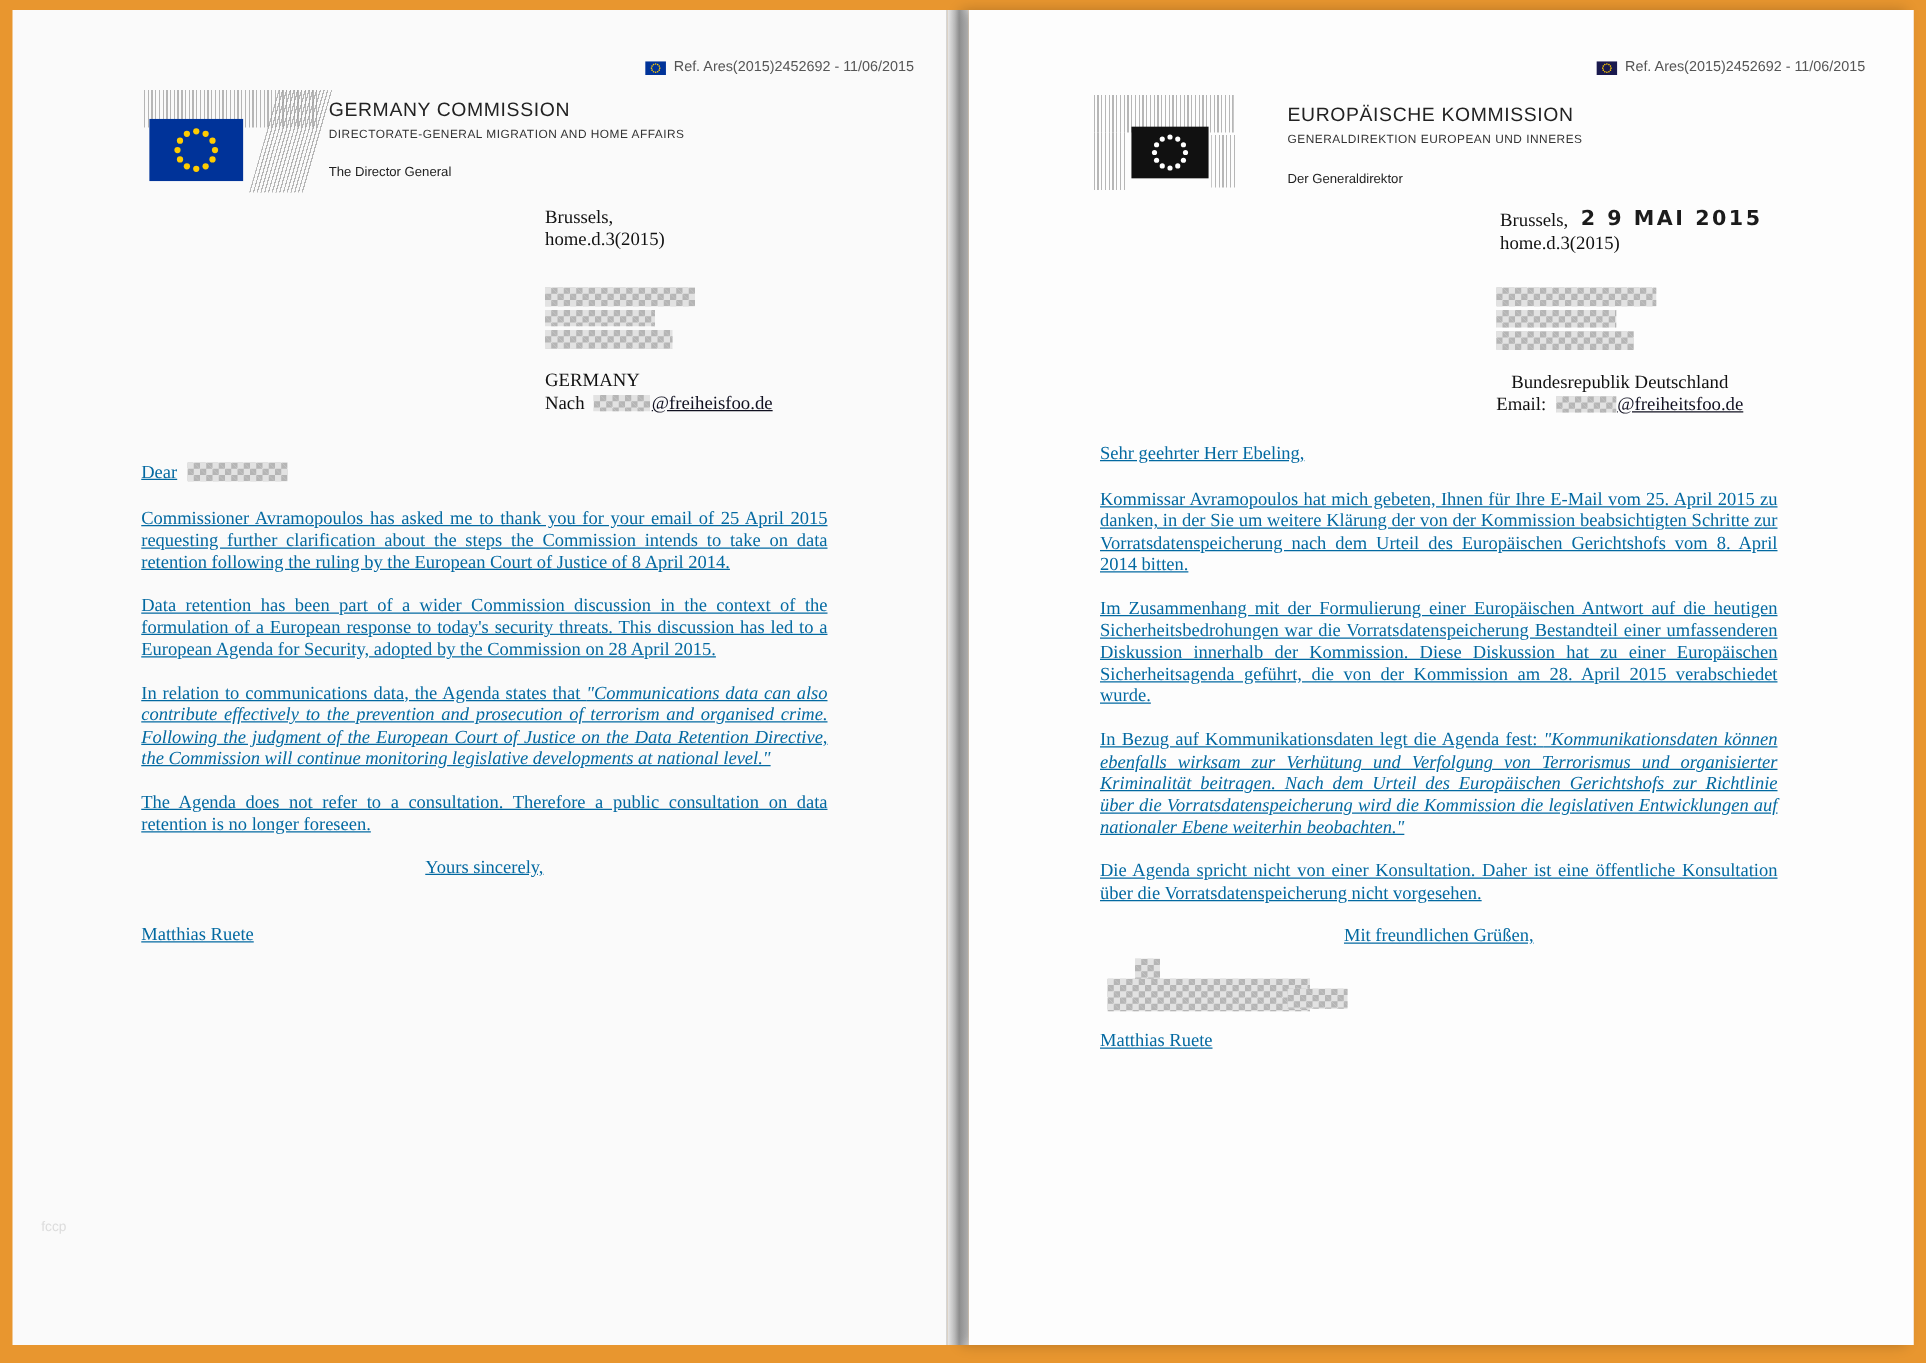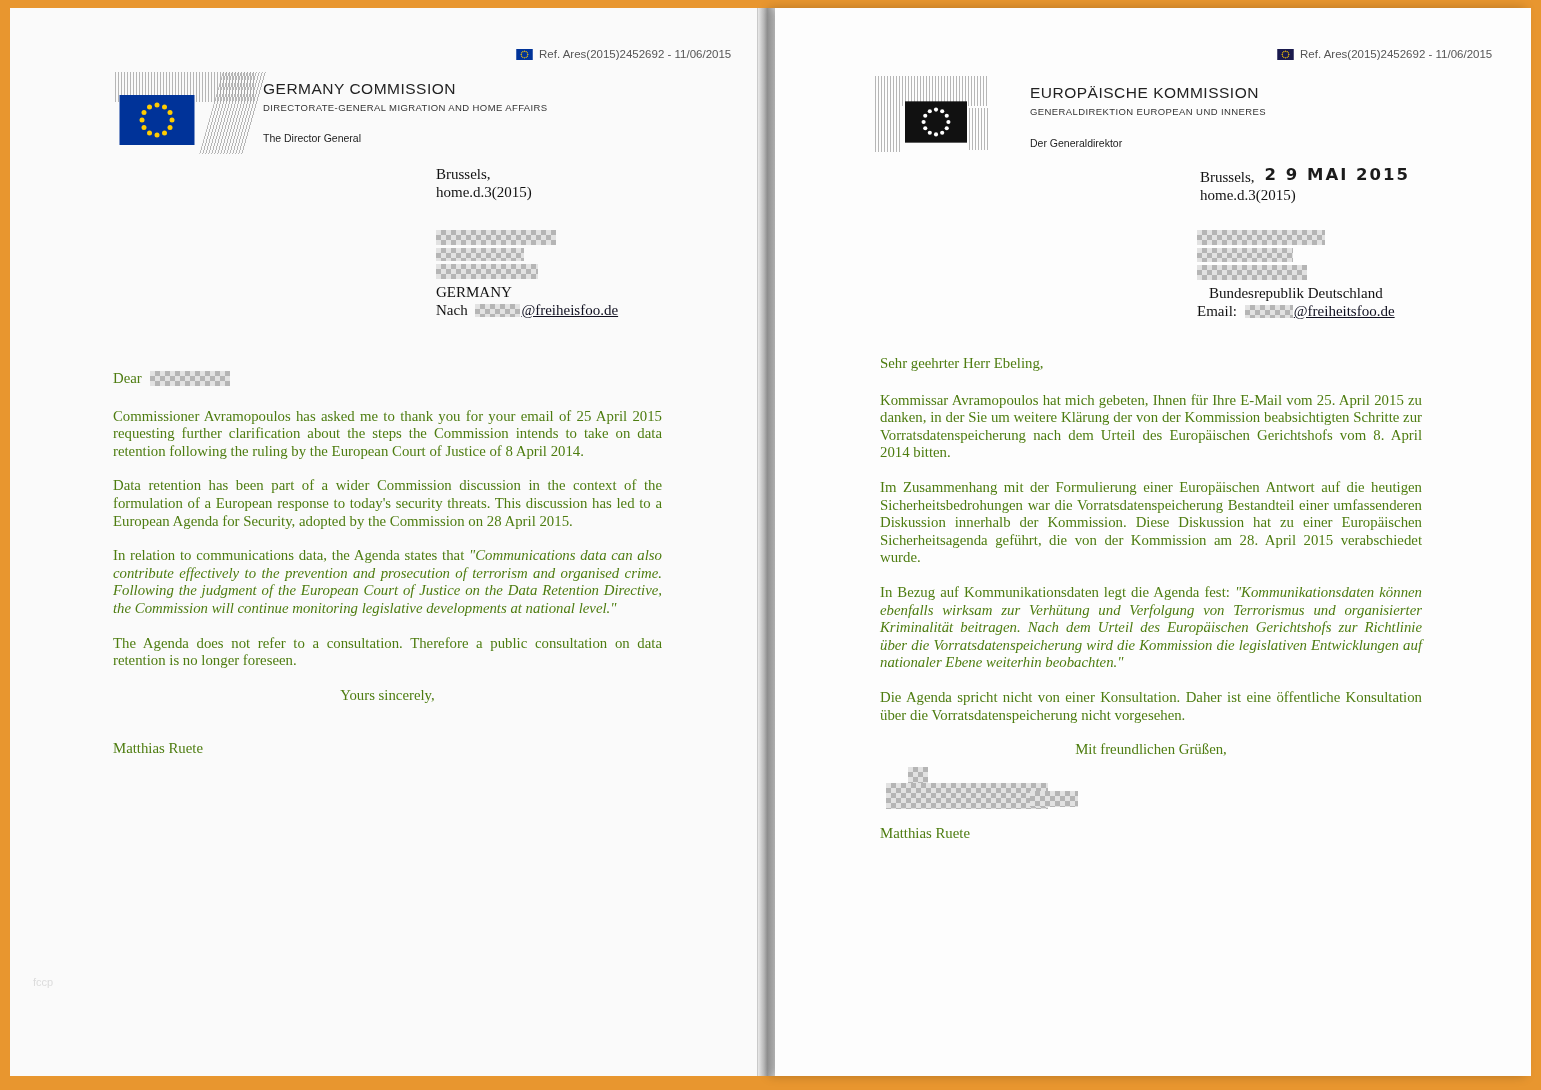--- a/index.html
+++ b/index.html
@@ -78,29 +78,29 @@
       linear-gradient(45deg,#b5b5b5 25%,transparent 25%,transparent 75%,#b5b5b5 75%);
     background-size:10px 10px;
     background-position:0 0,5px 5px;
   }
 
   
   .address { position:absolute; font-size:15px; line-height:17px; color:#111; }
   .page-left  .address { left:426px; top:222px; }
   .page-right .address { left:422px; top:222px;text-align:center; }
   .addr-row { display:block; margin-bottom:3px; }
-  .country { margin-top:5px; }
+  .country { margin-top:18px; }
   .email-line { margin-top:1px; white-space:nowrap; }
   .email-link { color:#101020; text-decoration:underline; }
   .email-link .redact { height:13px; margin:0 1px 2px 4px; }
 
   
   .letter-body {
     position:absolute; font-size:14.8px; line-height:17.6px;
-    color:#4d7c0f; text-align:justify;
+    color:#0369a1; text-align:justify;text-decoration:underline;
   }
   .page-left  .letter-body { left:103px; top:362px; width:549px; }
   .page-right .letter-body { left:105px; top:347px; width:542px; }
   .salutation { margin-bottom:19px; text-align:left; }
   .letter-body p { margin-bottom:17px; }
   .quote-italic { font-style:italic; }
   .closing { margin-bottom:0; text-align:center; }
   .signer { margin-top:36px; text-align:left; }
   .page-right .signer { margin-top:6px; }
   .sig-blob { position:relative; height:52px; margin-top:8px; }

